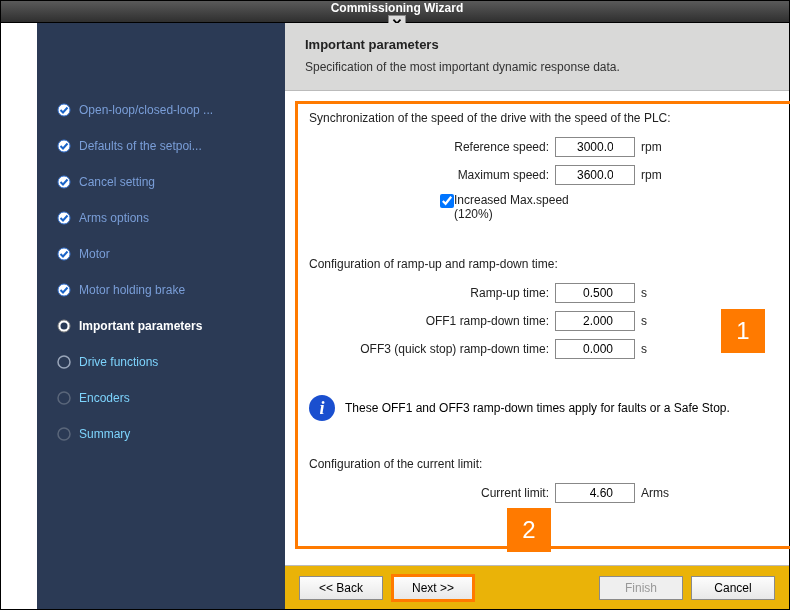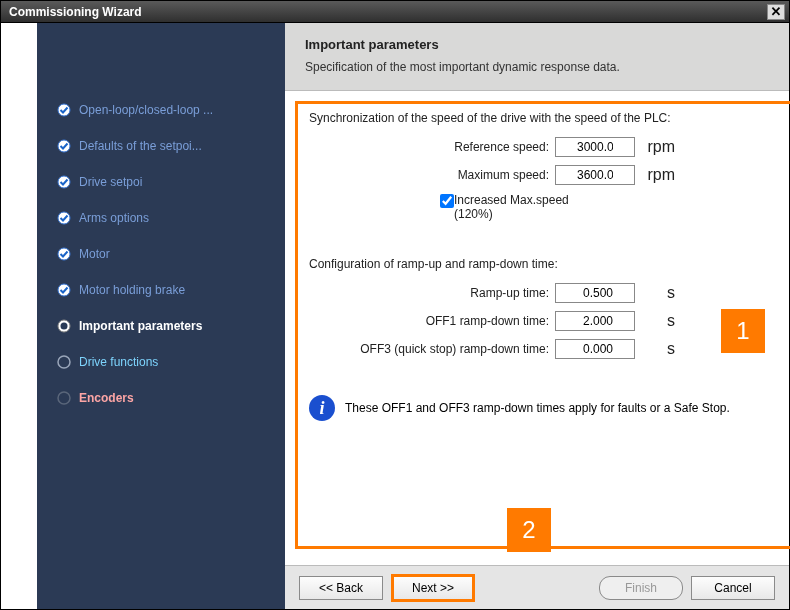--- a/index.html
+++ b/index.html
@@ -22,20 +22,21 @@
       background: linear-gradient(to bottom, #5a5a5a, #2f2f2f);
       color: #fff;
       height: 22px;
       display: flex;
       align-items: center;
       justify-content: space-between;
       padding: 0 4px 0 8px;
       font-weight: bold;
       font-size: 12px;
       border-bottom: 1px solid #000;
+      flex-direction: column;
     }
     .titlebar .close-btn {
       width: 18px;
       height: 16px;
       background: #ddd;
       border: 1px solid #888;
       display: flex;
       align-items: center;
       justify-content: center;
       font-size: 13px;
@@ -68,21 +69,21 @@
     .nav-item .bullet {
       width: 14px;
       height: 14px;
       flex: 0 0 14px;
       display: inline-flex;
       align-items: center;
       justify-content: center;
     }
     .nav-item.completed { color: #7a9ed8; }
     .nav-item.current { color: #ffffff; font-weight: bold; }
-    .nav-item.disabled { color: #fca5a5; font-weight: bold; }
+    .nav-item.disabled { color: #7dd3fc; }
     .main {
       flex: 1;
       background: #fff;
       position: relative;
       display: flex;
       flex-direction: column;
     }
     .header {
       background: #d9d9d8;
       padding: 14px 20px 16px 20px;
@@ -152,22 +153,22 @@
       width: 80px;
       height: 20px;
       border: 1px solid #888;
       padding: 1px 21px;
       text-align: right;
       font-family: inherit;
       font-size: 12px;
     }
     .unit {
       width: 34px;
-      text-align: right;
-      font-size: 16px;
+      text-align: left;
+      font-size: 12px;
     }
     .checkbox-row {
       display: flex;
       align-items: flex-start;
       justify-content: center;
       padding-right: 50px;
       gap: 0;
       font-size: 12px;
     }
     .checkbox-row input[type="checkbox"] {
@@ -194,42 +195,41 @@
       font-weight: bold;
       font-size: 18px;
       display: flex;
       align-items: center;
       justify-content: center;
       flex: 0 0 26px;
     }
     .footer {
       height: 44px;
       border-top: 1px solid #bbb;
-      background: #e5e5e5;
+      background: #eab308;
       display: flex;
       align-items: center;
       padding: 0 14px;
       gap: 8px;
     }
     .footer .spacer { flex: 1; }
     .btn {
       height: 24px;
       min-width: 84px;
       padding: 0 10px;
       background: linear-gradient(to bottom, #fdfdfd, #e8e8e8);
       border: 1px solid #8a8a8a;
       font-family: inherit;
       font-size: 12px;
       cursor: pointer;
     }
     .btn:disabled {
       color: #999;
       background: #efefef;
       cursor: default;
-      border-radius: 11px;
     }
     .btn.next-highlight {
       position: relative;
       z-index: 6;
       border: 3px solid #ff7a00;
       height: 28px;
     }
     svg { display: block; }
   </style>
 </head>
@@ -265,21 +265,21 @@
         <span>Defaults of the setpoi...</span>
       </div>
 
       <div class="nav-item completed">
         <span class="bullet">
           <svg width="14" height="14">
               <circle cx="7" cy="7" r="6" fill="#fff" stroke="#3a78d6"></circle>
               <path d="M3.5 7 L6 9.5 L10.5 4.5" stroke="#1a64c8" stroke-width="2" fill="none"></path>
             </svg>
         </span>
-        <span>Drive setpoi</span>
+        <span>Cancel setting</span>
       </div>
 
       <div class="nav-item completed">
         <span class="bullet">
           <svg width="14" height="14">
               <circle cx="7" cy="7" r="6" fill="#fff" stroke="#3a78d6"></circle>
               <path d="M3.5 7 L6 9.5 L10.5 4.5" stroke="#1a64c8" stroke-width="2" fill="none"></path>
             </svg>
         </span>
         <span>Arms options</span>
@@ -326,20 +326,28 @@
 
       <div class="nav-item disabled">
         <span class="bullet">
           <svg width="14" height="14">
               <circle cx="7" cy="7" r="6" fill="none" stroke="#5a667a" stroke-width="1.5"></circle>
             </svg>
         </span>
         <span>Encoders</span>
       </div>
 
+      <div class="nav-item disabled">
+        <span class="bullet">
+          <svg width="14" height="14">
+              <circle cx="7" cy="7" r="6" fill="none" stroke="#5a667a" stroke-width="1.5"></circle>
+            </svg>
+        </span>
+        <span>Summary</span>
+      </div>
 
     </div>
 
     <div class="main">
       <div class="header">
         <h1>Important parameters</h1>
         <p>Specification of the most important dynamic response data.</p>
       </div>
 
       <div class="content">
@@ -381,20 +389,28 @@
             <input type="text" value="0.000" style="">
             <span class="unit">s</span>
           </div>
         </div>
 
         <div class="info-row" style="margin-top:14px">
           <span class="info-icon">i</span>
           <span>These OFF1 and OFF3 ramp-down times apply for faults or a Safe Stop.</span>
         </div>
 
+        <div class="section" style="margin-top:20px">
+          <div class="section-title">Configuration of the current limit:</div>
+          <div class="field-row">
+            <label>Current limit:</label>
+            <input type="text" value="4.60" style="">
+            <span class="unit">Arms</span>
+          </div>
+        </div>
 
         <div class="callout callout-2">2</div>
       </div>
 
       <div class="footer">
         <button class="btn">&lt;&lt; Back</button>
         <button class="btn next-highlight">Next &gt;&gt;</button>
         <span class="spacer"></span>
         <button class="btn" disabled="">Finish</button>
         <button class="btn">Cancel</button>

